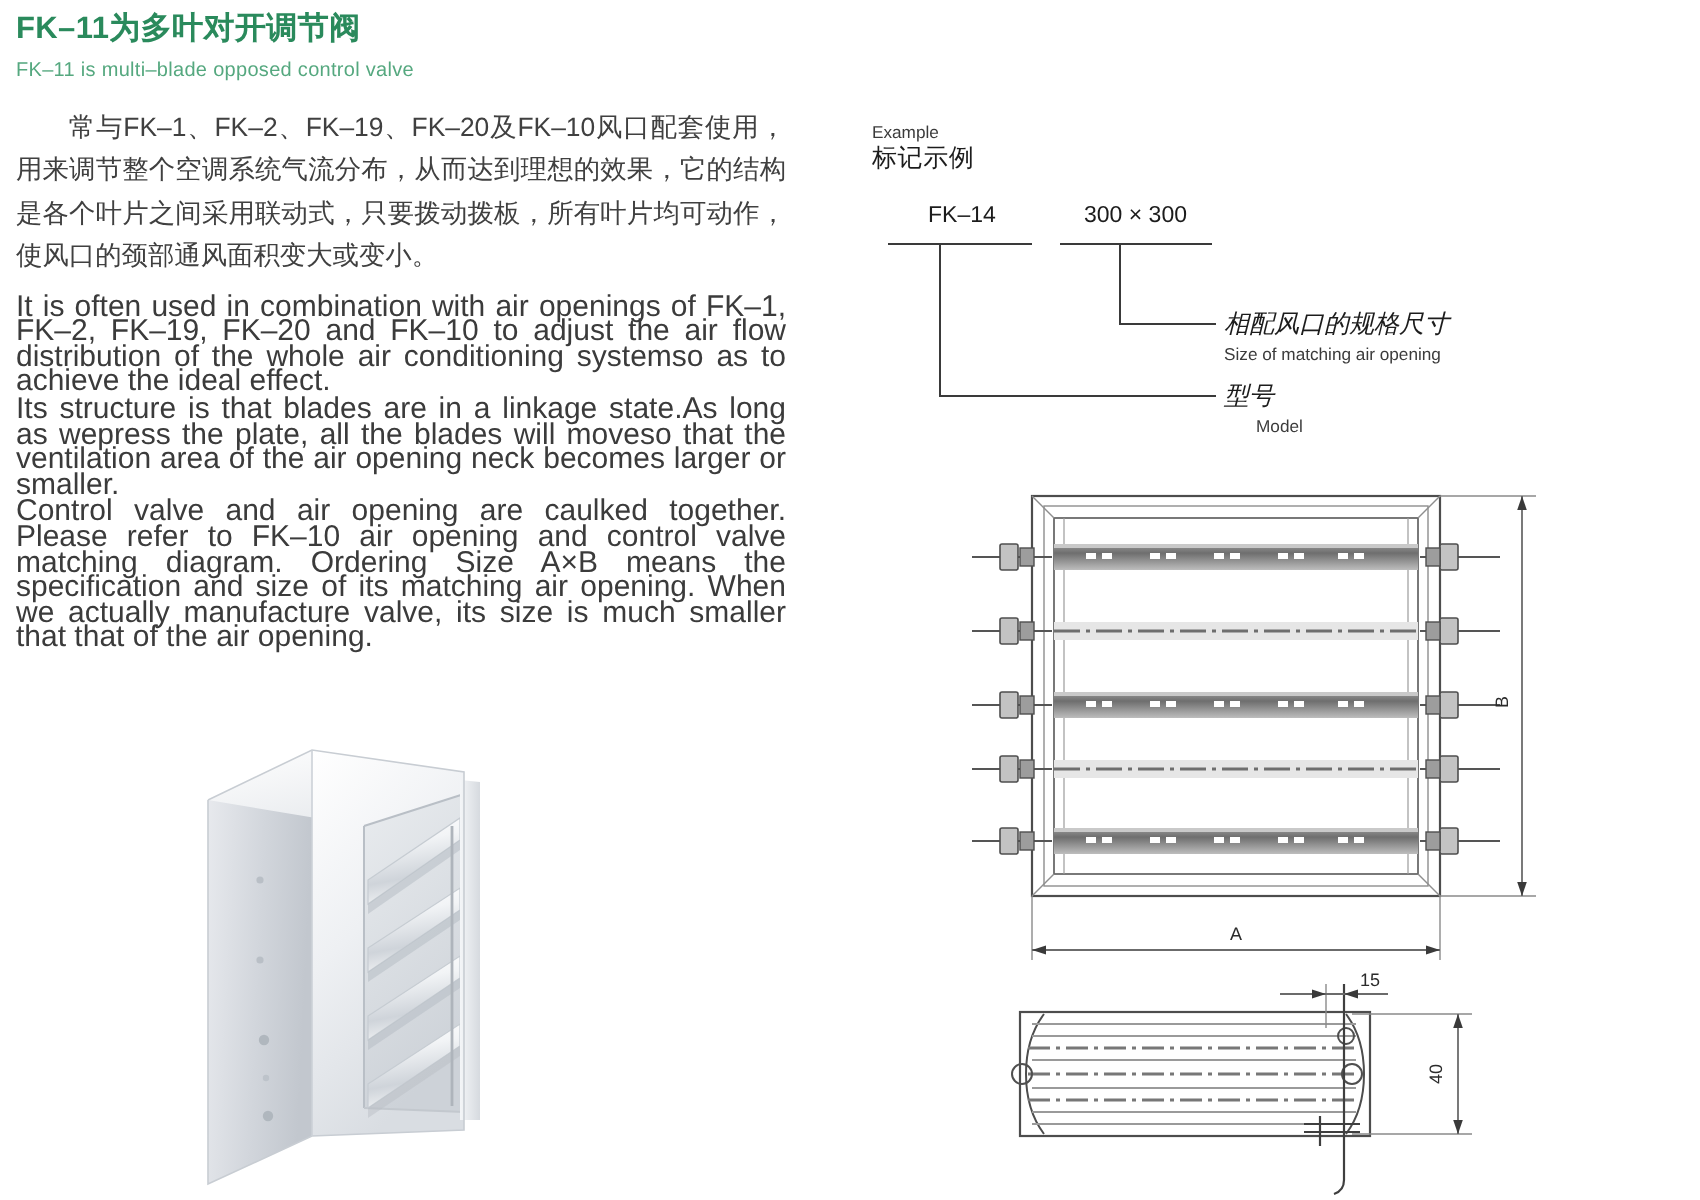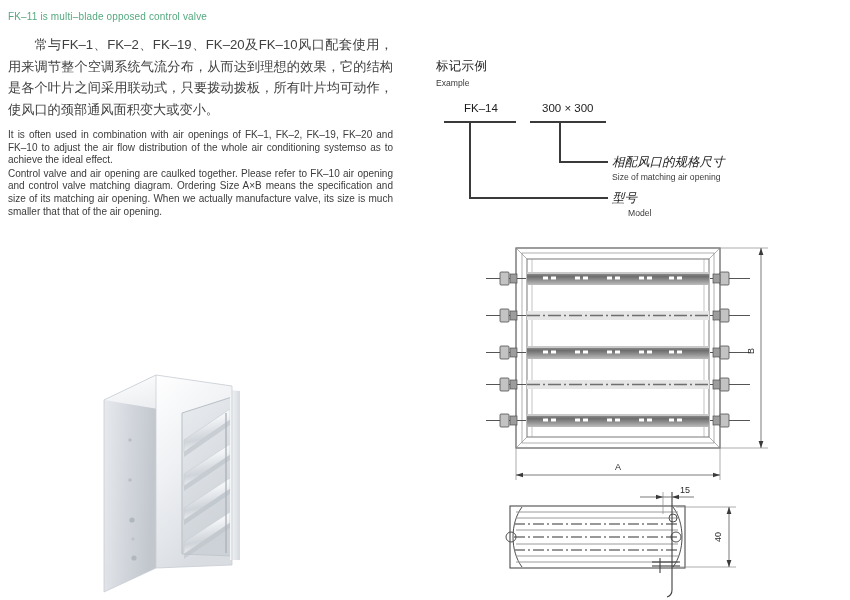--- a/index.html
+++ b/index.html
@@ -40,21 +40,21 @@
     font-size: 13.2px;
     line-height: 21.5px;
     color: #404040;
     text-align: justify;
     width: 385px;
   }
   .cn-body p { margin: 0; text-indent: 2em; }
 
   .en-body {
     margin-top: 9px;
-    font-size: 10px;
+    font-size: 15px;
     line-height: 12.6px;
     color: #3b3b3b;
     text-align: justify;
     width: 385px;
   }
   .en-body p { margin: 0 0 1px 0; }
 
   
   #product-photo {
     position: absolute;
@@ -122,28 +122,30 @@
     font-family: "Liberation Sans", "DejaVu Sans", sans-serif;
     font-size: 9px;
     fill: #2b2b2b;
   }
 </style>
 </head>
 <body>
 
 <div id="left-col">
 
+  <h1 id="page-title">FK–11为多叶对开调节阀</h1>
   <div id="page-subtitle">FK–11 is multi–blade opposed control valve</div>
 
   <div class="cn-body">
     <p>常与FK–1、FK–2、FK–19、FK–20及FK–10风口配套使用，用来调节整个空调系统气流分布，从而达到理想的效果，它的结构是各个叶片之间采用联动式，只要拨动拨板，所有叶片均可动作，使风口的颈部通风面积变大或变小。</p>
   </div>
 
   <div class="en-body">
     <p>It is often used in combination with air openings of FK–1, FK–2, FK–19, FK–20 and FK–10 to adjust the air flow distribution of the whole air conditioning systemso as to achieve the ideal effect.</p>
+    <p>Its structure is that blades are in a linkage state.As long as wepress the plate, all the blades will moveso that the ventilation area of the air opening neck becomes larger or smaller.</p>
     <p>Control valve and air opening are caulked together. Please refer to FK–10 air opening and control valve matching diagram. Ordering Size A×B means the specification and size of its matching air opening. When we actually manufacture valve, its size is much smaller that that of the air opening.</p>
   </div>
 </div>
 
 <div id="product-photo">
   <svg width="200" height="232" viewBox="0 0 200 232">
     <defs>
       <linearGradient id="gFaceTop" x1="0" y1="0" x2="0.4" y2="1">
         <stop offset="0" stop-color="#ffffff"></stop>
         <stop offset="0.5" stop-color="#eef0f3"></stop>
@@ -209,22 +211,22 @@
       <circle cx="34" cy="190" r="2.6" fill="#b0b7be"></circle>
       <circle cx="33" cy="171" r="1.6" fill="#bdc3ca"></circle>
     </g>
 
     <polyline points="4,32 56,7 132,18 132,197 56,200 4,224 4,32" fill="none" stroke="#c8cdd3" stroke-width="0.8"></polyline>
     <polyline points="56,7 56,200" fill="none" stroke="#ccd1d7" stroke-width="0.8"></polyline>
   </svg>
 </div>
 
 <div id="marking-example">
+  <div id="mark-title-en">Example</div>
   <div id="mark-title">标记示例</div>
-  <div id="mark-title-en">Example</div>
 
   <svg id="mark-svg" viewBox="0 0 400 165">
     <g stroke="#3a3a3a" stroke-width="1.1" fill="none" shape-rendering="crispEdges">
 
       <line x1="8" y1="64" x2="80" y2="64"></line>
 
       <line x1="94" y1="64" x2="170" y2="64"></line>
 
       <polyline points="34,64 34,140 172,140"></polyline>
 

